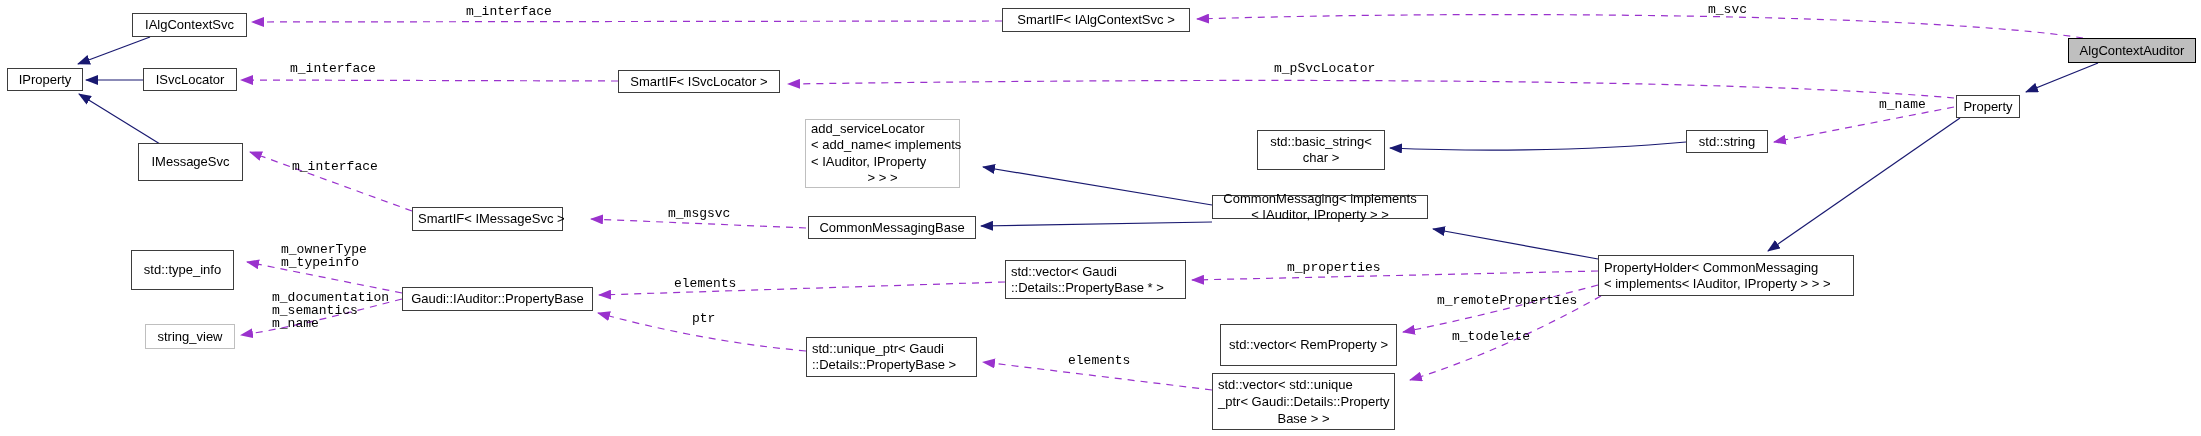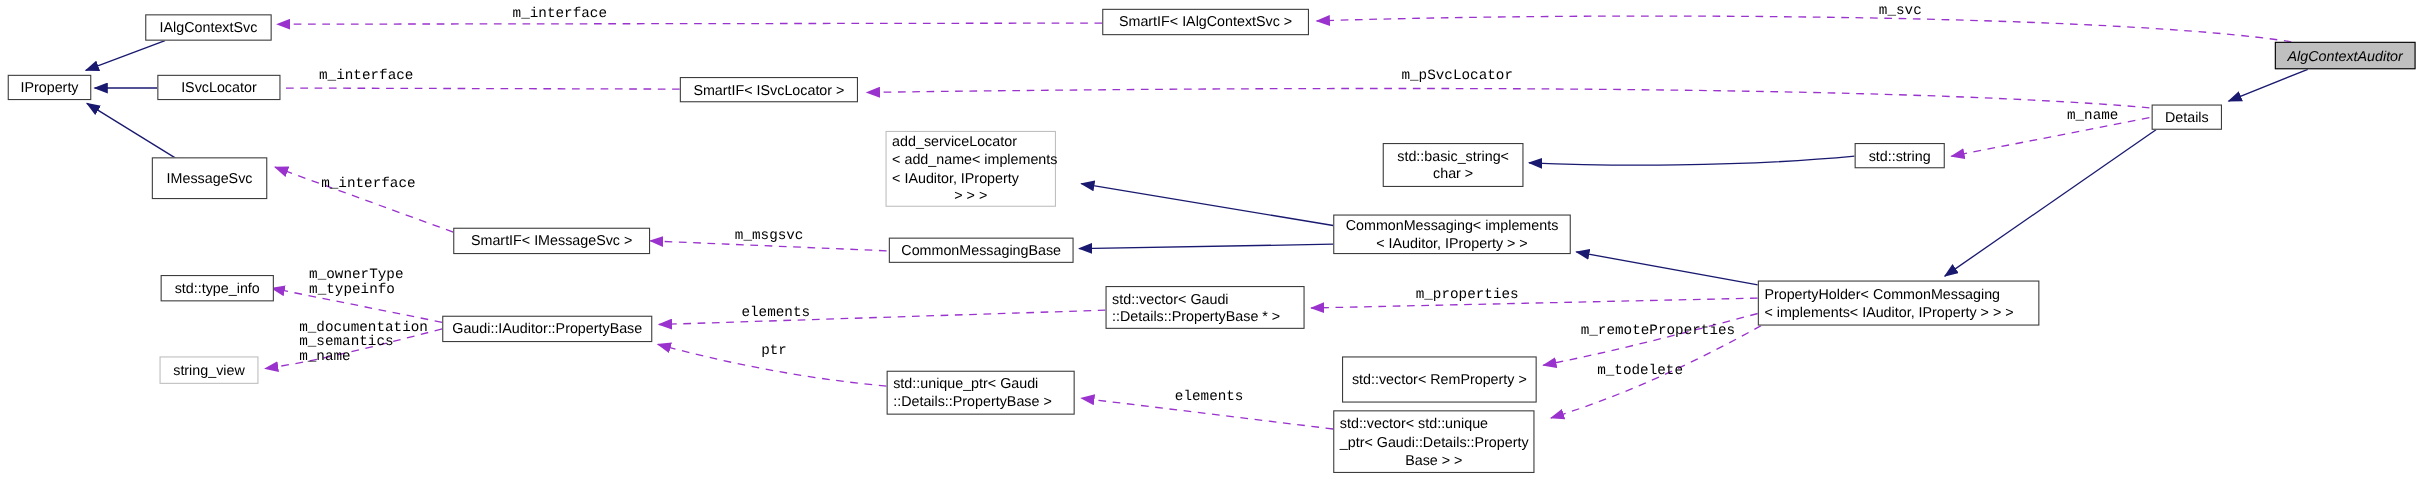--- a/index.html
+++ b/index.html
@@ -20,21 +20,21 @@
   .node{
     position:absolute;box-sizing:border-box;
     background:#fff;border:1.2px solid var(--node-border,#3d3d3d);
     display:flex;flex-direction:column;justify-content:center;
     line-height:16px;white-space:nowrap;
   }
   .node .ln{width:100%;box-sizing:border-box;padding:0 5px;}
   .ta-c{text-align:center;}
   .ta-l{text-align:left;}
   .node.external{border:1.2px solid var(--external-border,#bfbfbf);}
-  .node.highlight{background:var(--highlight-fill,#bfbfbf);border:1.7px solid #000;font-style:italic;}
+  .node.highlight{background:var(--highlight-fill,#bfbfbf);border:1.7px solid #000;}
   .elabel{position:absolute;line-height:13px;white-space:nowrap;font-family:Liberation Mono, monospace;}
   .elabel.multi{}
 </style>
 </head>
 <body>
 
 <div id="diagram">
 
   <svg id="edges" viewBox="0 0 2201 436">
     <defs>
@@ -72,33 +72,33 @@
     <path class="e d" d="M1601,296 C1540,330 1475,360 1410,380" marker-end="url(#ap)"></path>
     <path class="e d" d="M1954,107 L1774,142" marker-end="url(#ap)"></path>
   </svg>
 
   <div class="node" style="left:7px;top:68px;width:76px;height:23px">
     <div class="ln ta-c">IProperty</div>
   </div>
   <div class="node" style="left:132px;top:13px;width:115px;height:24px">
     <div class="ln ta-c">IAlgContextSvc</div>
   </div>
-  <div class="node" style="left:143px;top:68px;width:112px;height:23px">
+  <div class="node" style="left:143px;top:68px;width:94px;height:23px">
     <div class="ln ta-c">ISvcLocator</div>
   </div>
   <div class="node" style="left:138px;top:143px;width:105px;height:38px">
     <div class="ln ta-c">IMessageSvc</div>
   </div>
-  <div class="node" style="left:146px;top:250px;width:103px;height:24px">
+  <div class="node" style="left:131px;top:250px;width:103px;height:40px">
     <div class="ln ta-c">std::type_info</div>
   </div>
   <div class="node external" style="left:145px;top:324px;width:90px;height:25px">
     <div class="ln ta-c">string_view</div>
   </div>
-  <div class="node" style="left:412px;top:207px;width:179px;height:24px">
+  <div class="node" style="left:412px;top:207px;width:151px;height:24px">
     <div class="ln ta-c">SmartIF&lt; IMessageSvc &gt;</div>
   </div>
   <div class="node" style="left:402px;top:287px;width:191px;height:24px">
     <div class="ln ta-c">Gaudi::IAuditor::PropertyBase</div>
   </div>
   <div class="node" style="left:618px;top:70px;width:162px;height:23px">
     <div class="ln ta-c">SmartIF&lt; ISvcLocator &gt;</div>
   </div>
   <div class="node external" style="left:805px;top:119px;width:155px;height:69px;line-height:16.5px">
     <div class="ln ta-l">add_serviceLocator</div>
@@ -117,41 +117,41 @@
     <div class="ln ta-l">::Details::PropertyBase * &gt;</div>
   </div>
   <div class="node" style="left:806px;top:337px;width:171px;height:40px">
     <div class="ln ta-l">std::unique_ptr&lt; Gaudi</div>
     <div class="ln ta-l">::Details::PropertyBase &gt;</div>
   </div>
   <div class="node" style="left:1257px;top:130px;width:128px;height:40px">
     <div class="ln ta-c">std::basic_string&lt;</div>
     <div class="ln ta-c">char &gt;</div>
   </div>
-  <div class="node" style="left:1212px;top:195px;width:216px;height:36px">
+  <div class="node" style="left:1212px;top:195px;width:216px;height:24px">
     <div class="ln ta-c">CommonMessaging&lt; implements</div>
     <div class="ln ta-c">&lt; IAuditor, IProperty &gt; &gt;</div>
   </div>
   <div class="node" style="left:1220px;top:324px;width:177px;height:42px">
     <div class="ln ta-c">std::vector&lt; RemProperty &gt;</div>
   </div>
   <div class="node" style="left:1212px;top:373px;width:183px;height:57px;line-height:17px">
     <div class="ln ta-l">std::vector&lt; std::unique</div>
     <div class="ln ta-l">_ptr&lt; Gaudi::Details::Property</div>
     <div class="ln ta-c">Base &gt; &gt;</div>
   </div>
   <div class="node" style="left:1686px;top:130px;width:82px;height:23px">
     <div class="ln ta-c">std::string</div>
   </div>
   <div class="node" style="left:1598px;top:255px;width:256px;height:41px">
     <div class="ln ta-l">PropertyHolder&lt; CommonMessaging</div>
     <div class="ln ta-l">&lt; implements&lt; IAuditor, IProperty &gt; &gt; &gt;</div>
   </div>
   <div class="node" style="left:1956px;top:95px;width:64px;height:23px">
-    <div class="ln ta-c">Details</div>
+    <div class="ln ta-c">Property</div>
   </div>
   <div class="node highlight" style="left:2068px;top:38px;width:128px;height:25px">
     <div class="ln ta-c">AlgContextAuditor</div>
   </div>
 
   <div class="elabel" style="left:466px;top:5px">m_interface</div>
   <div class="elabel" style="left:1708px;top:3px">m_svc</div>
   <div class="elabel" style="left:290px;top:62px">m_interface</div>
   <div class="elabel" style="left:1274px;top:62px">m_pSvcLocator</div>
   <div class="elabel" style="left:292px;top:160px">m_interface</div>

